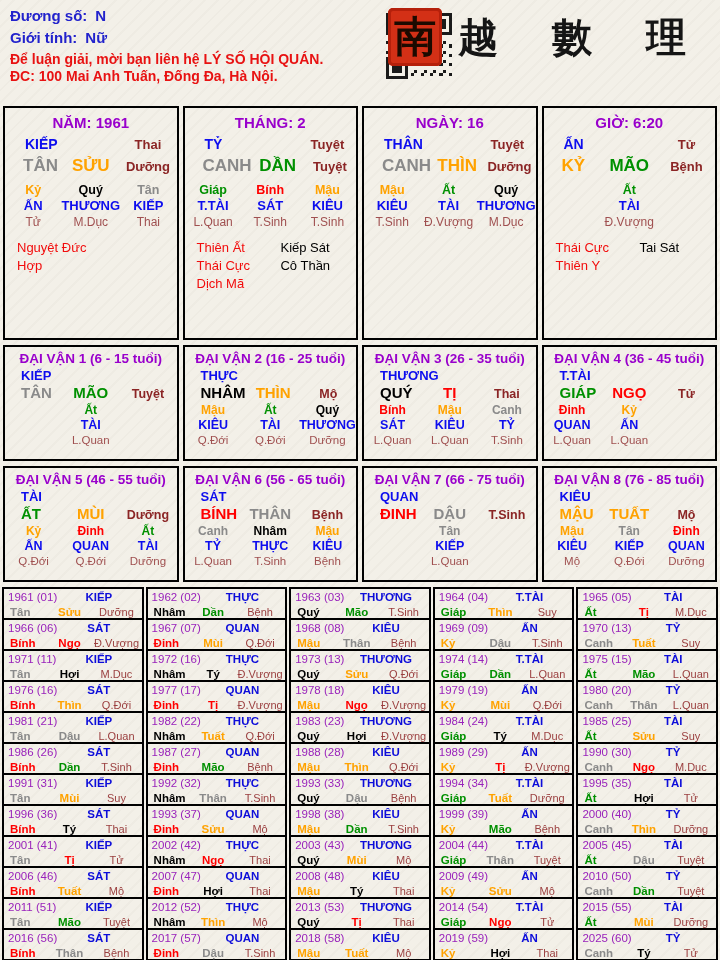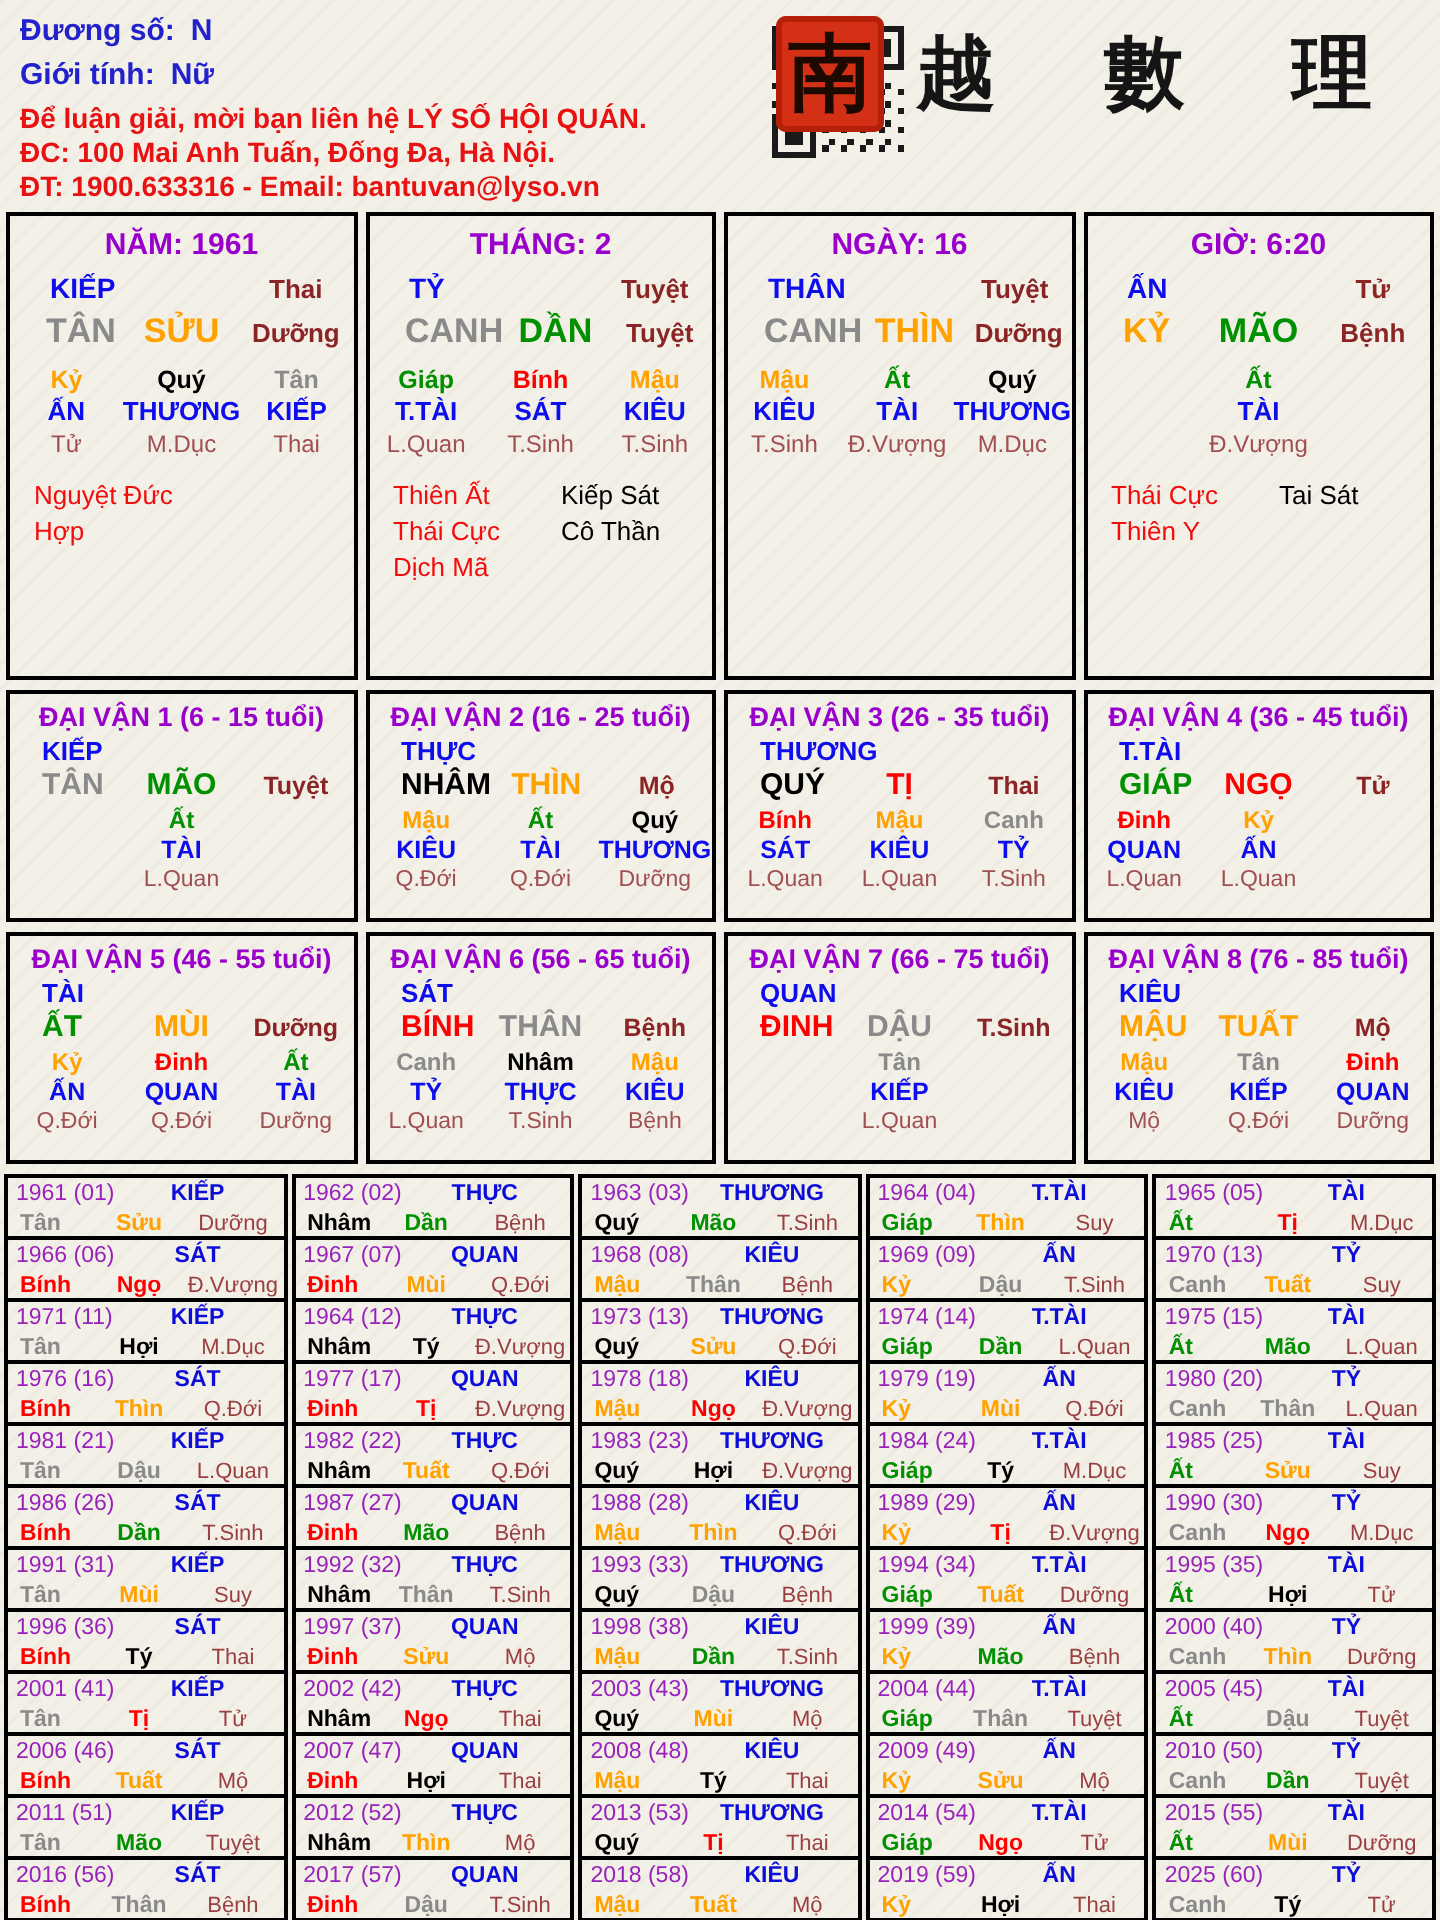--- a/index.html
+++ b/index.html
@@ -80,21 +80,20 @@
   <div class="hdr">
     <div class="hline hl1">
       <span>Đương số:</span><span class="hval">N</span>
     </div>
     <div class="hline hl2">
       <span>Giới tính:</span><span class="hval">Nữ</span>
     </div>
     <div class="hred">
       <div>Để luận giải, mời bạn liên hệ LÝ SỐ HỘI QUÁN.</div>
       <div>ĐC: 100 Mai Anh Tuấn, Đống Đa, Hà Nội.</div>
-      <div>ĐT: 1900.633316 - Email: bantuvan@lyso.vn</div>
     </div>
     <svg id="qr" class="qr" viewBox="0 0 21 21" shape-rendering="crispEdges">
         <rect x="0" y="0" width="21" height="21" fill="#f3f0e8"></rect>
         <rect x="0" y="0" width="7" height="7" fill="#1a1a1a"></rect>
         <rect x="1" y="1" width="5" height="5" fill="#f3f0e8"></rect>
         <rect x="2" y="2" width="3" height="3" fill="#1a1a1a"></rect>
         <rect x="14" y="0" width="7" height="7" fill="#1a1a1a"></rect>
         <rect x="15" y="1" width="5" height="5" fill="#f3f0e8"></rect>
         <rect x="16" y="2" width="3" height="3" fill="#1a1a1a"></rect>
         <rect x="0" y="14" width="7" height="7" fill="#1a1a1a"></rect>
@@ -678,21 +677,21 @@
             <span class="ygod">QUAN</span>
           </div>
           <div class="yl2">
             <span class="ystem" style="color: rgb(255, 0, 0);">Đinh</span>
             <span class="ybranch" style="color: rgb(255, 162, 0);">Mùi</span>
             <span class="ystage">Q.Đới</span>
           </div>
         </div>
         <div class="ycell">
           <div class="yl1">
-            <span class="yyear">1964 (12)</span>
+            <span class="yyear">1972 (16)</span>
             <span class="ygod">THỰC</span>
           </div>
           <div class="yl2">
             <span class="ystem" style="color: rgb(0, 0, 0);">Nhâm</span>
             <span class="ybranch" style="color: rgb(0, 0, 0);">Tý</span>
             <span class="ystage">Đ.Vượng</span>
           </div>
         </div>
         <div class="ycell">
           <div class="yl1">
@@ -733,21 +732,21 @@
             <span class="ygod">THỰC</span>
           </div>
           <div class="yl2">
             <span class="ystem" style="color: rgb(0, 0, 0);">Nhâm</span>
             <span class="ybranch" style="color: rgb(138, 138, 138);">Thân</span>
             <span class="ystage">T.Sinh</span>
           </div>
         </div>
         <div class="ycell">
           <div class="yl1">
-            <span class="yyear">1997 (37)</span>
+            <span class="yyear">1993 (37)</span>
             <span class="ygod">QUAN</span>
           </div>
           <div class="yl2">
             <span class="ystem" style="color: rgb(255, 0, 0);">Đinh</span>
             <span class="ybranch" style="color: rgb(255, 162, 0);">Sửu</span>
             <span class="ystage">Mộ</span>
           </div>
         </div>
         <div class="ycell">
           <div class="yl1">

